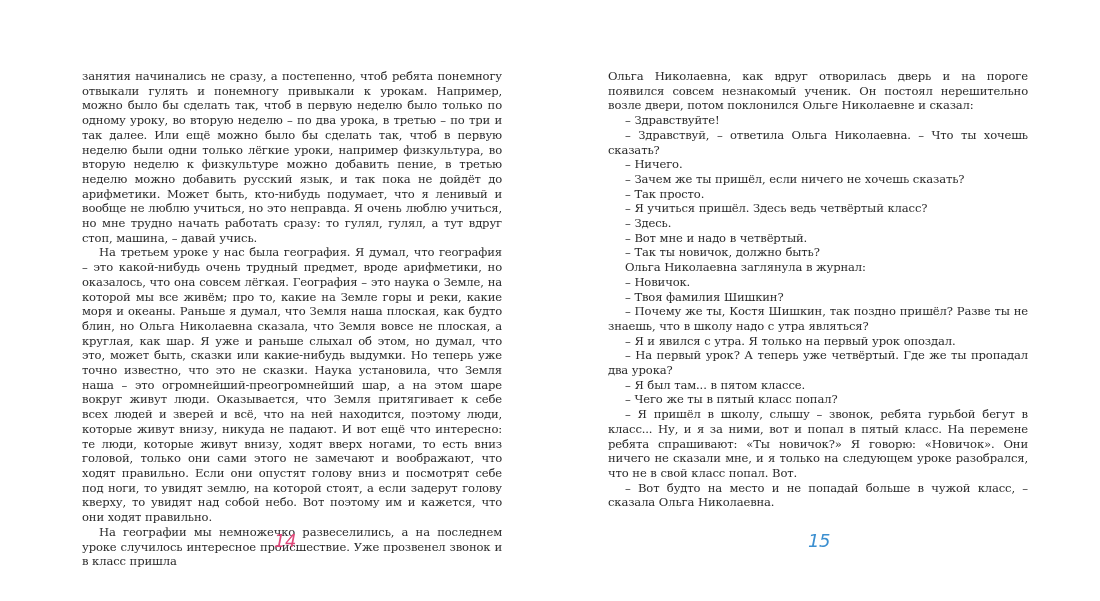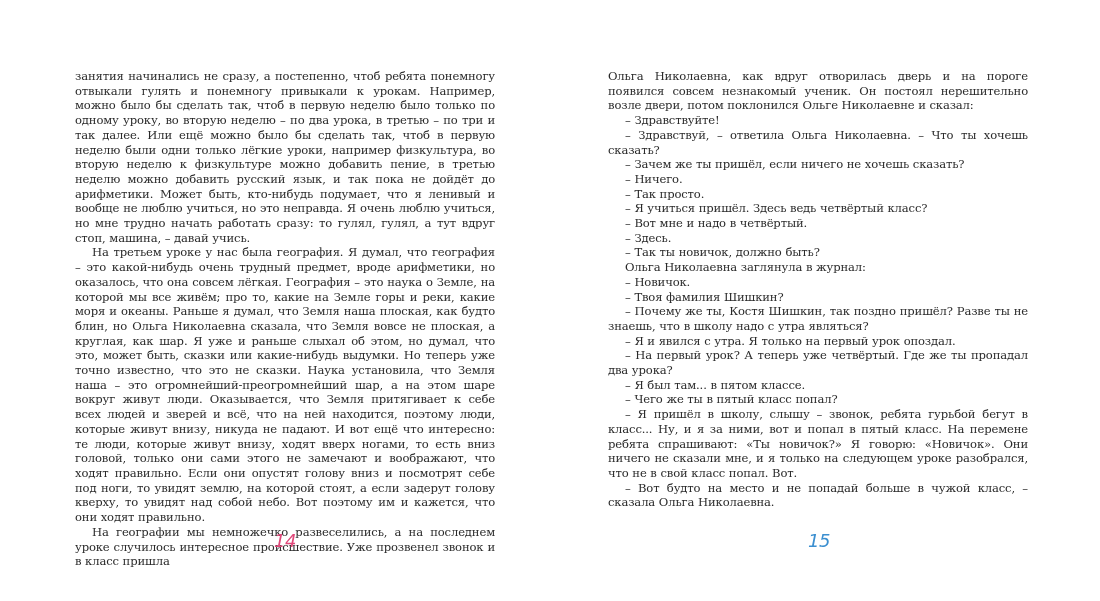--- a/index.html
+++ b/index.html
@@ -13,21 +13,21 @@
       position: relative;
       overflow: hidden;
       font-family: "DejaVu Serif", "Liberation Serif", serif;
       color: #2a2a2a;
     }
     .page {
       position: absolute;
       top: 69px;
       width: 420px;
     }
-    .page-left { left: 75px; }
+    .page-left { left: 82px; }
     .page-right { left: 608px; }
     .text {
       font-size: 11.6px;
       line-height: 14.7px;
       text-align: justify;
       hyphens: manual;
       letter-spacing: -0.15px;
       word-spacing: 0.2px;
     }
     .text p {
@@ -66,26 +66,26 @@
     <p class="indent">На третьем уроке у нас была география. Я думал, что география – это какой-нибудь очень трудный предмет, вроде арифметики, но оказалось, что она совсем лёгкая. География – это наука о Земле, на которой мы все живём; про то, какие на Земле горы и реки, какие моря и океаны. Раньше я думал, что Земля наша плоская, как будто блин, но Ольга Николаевна сказала, что Земля вовсе не плоская, а круглая, как шар. Я уже и раньше слыхал об этом, но думал, что это, может быть, сказки или какие-нибудь выдумки. Но теперь уже точно известно, что это не сказки. Наука устано­вила, что Земля наша – это огромнейший-преогромнейший шар, а на этом шаре вокруг живут люди. Оказывается, что Земля притягивает к себе всех людей и зверей и всё, что на ней находится, поэтому люди, которые живут внизу, никуда не падают. И вот ещё что интересно: те люди, которые жи­вут внизу, ходят вверх ногами, то есть вниз головой, только они сами этого не замечают и воображают, что ходят правильно. Если они опустят голову вниз и посмотрят себе под ноги, то увидят землю, на которой стоят, а если задерут голову кверху, то увидят над собой небо. Вот поэтому им и кажется, что они ходят правильно.</p>
     <p class="indent">На географии мы немножечко развеселились, а на последнем уроке слу­чилось интересное происшествие. Уже прозвенел звонок и в класс пришла</p>
   </div>
 </div>
 
 <div class="page page-right">
   <div class="text">
     <p>Ольга Николаевна, как вдруг отворилась дверь и на пороге появился совсем незнакомый ученик. Он постоял нерешительно возле двери, потом покло­нился Ольге Николаевне и сказал:</p>
     <p class="dlg">– Здравствуйте!</p>
     <p class="dlg">– Здравствуй, – ответила Ольга Николаевна. – Что ты хочешь сказать?</p>
+    <p class="dlg">– Ничего.</p>
     <p class="dlg">– Зачем же ты пришёл, если ничего не хочешь сказать?</p>
-    <p class="dlg">– Ничего.</p>
     <p class="dlg">– Так просто.</p>
     <p class="dlg">– Я учиться пришёл. Здесь ведь четвёртый класс?</p>
+    <p class="dlg">– Здесь.</p>
     <p class="dlg">– Вот мне и надо в четвёртый.</p>
-    <p class="dlg">– Здесь.</p>
     <p class="dlg">– Так ты новичок, должно быть?</p>
     <p class="dlg">Ольга Николаевна заглянула в журнал:</p>
     <p class="dlg">– Новичок.</p>
     <p class="dlg">– Твоя фамилия Шишкин?</p>
     <p class="dlg">– Почему же ты, Костя Шишкин, так поздно пришёл? Разве ты не зна­ешь, что в школу надо с утра являться?</p>
     <p class="dlg">– Я и явился с утра. Я только на первый урок опоздал.</p>
     <p class="dlg">– На первый урок? А теперь уже четвёртый. Где же ты пропадал два урока?</p>
     <p class="dlg">– Я был там... в пятом классе.</p>
     <p class="dlg">– Чего же ты в пятый класс попал?</p>
     <p class="dlg">– Я пришёл в школу, слышу – звонок, ребята гурьбой бегут в класс... Ну, и я за ними, вот и попал в пятый класс. На перемене ребята спрашивают: «Ты новичок?» Я говорю: «Новичок». Они ничего не сказали мне, и я только на следующем уроке разобрался, что не в свой класс попал. Вот.</p>

